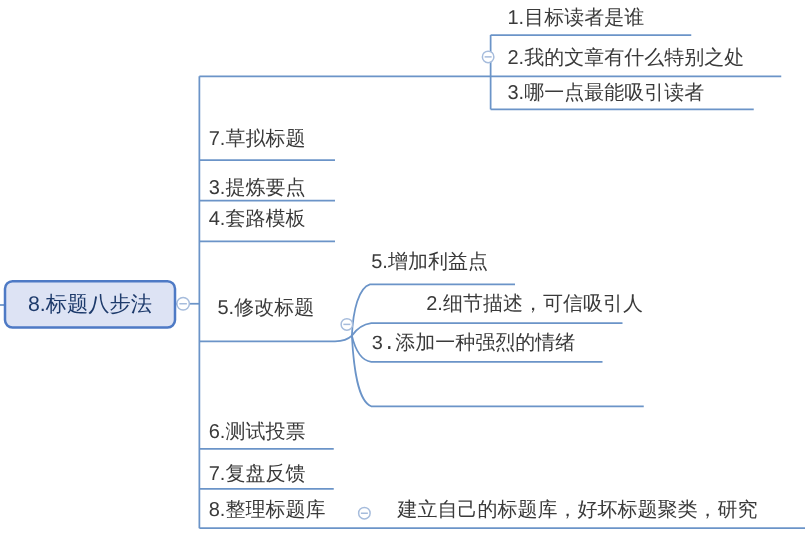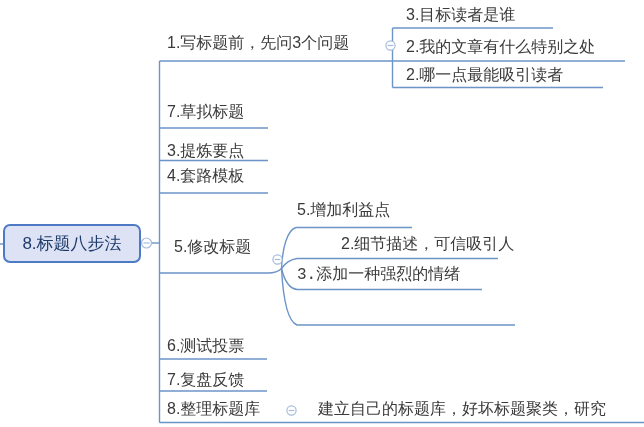--- a/index.html
+++ b/index.html
@@ -61,32 +61,31 @@
       <path d="M274.7 259.5 H280.3"></path>
     </g>
     <g stroke="#a6bcdc" stroke-width="1.2">
       <circle cx="291.5" cy="410.5" r="4.6" fill="#ffffff"></circle>
       <path d="M288.7 410.5 H294.3"></path>
     </g>
   </svg>
 
   <div class="root-node">8.标题八步法</div>
 
-  <div class="label" style="left:167px; top:33px;">1.写标题前，先问3个问题</div>
   <div class="label" style="left:167px; top:102px;">7.草拟标题</div>
   <div class="label" style="left:167px; top:141px;">3.提炼要点</div>
   <div class="label" style="left:167px; top:166px;">4.套路模板</div>
   <div class="label" style="left:174px; top:237px;">5.修改标题</div>
   <div class="label" style="left:167px; top:336px;">6.测试投票</div>
   <div class="label" style="left:167px; top:370px;">7.复盘反馈</div>
   <div class="label" style="left:167px; top:399px;">8.整理标题库</div>
 
-  <div class="label" style="left:406px; top:5px;">3.目标读者是谁</div>
+  <div class="label" style="left:406px; top:5px;">1.目标读者是谁</div>
   <div class="label" style="left:406px; top:37px;">2.我的文章有什么特别之处</div>
-  <div class="label" style="left:406px; top:65px;">2.哪一点最能吸引读者</div>
+  <div class="label" style="left:406px; top:65px;">3.哪一点最能吸引读者</div>
 
   <div class="label" style="left:297px; top:200px;">5.增加利益点</div>
   <div class="label" style="left:297px; top:234px;margin-left:44px;">2.细节描述，可信吸引人</div>
   <div class="label" style="left:297px; top:265px;font-family:Liberation Mono, monospace;">3.添加一种强烈的情绪</div>
 
   <div class="label" style="left:318px; top:399px;">建立自己的标题库，好坏标题聚类，研究</div>
 
 </div>
 
 </body></html>

